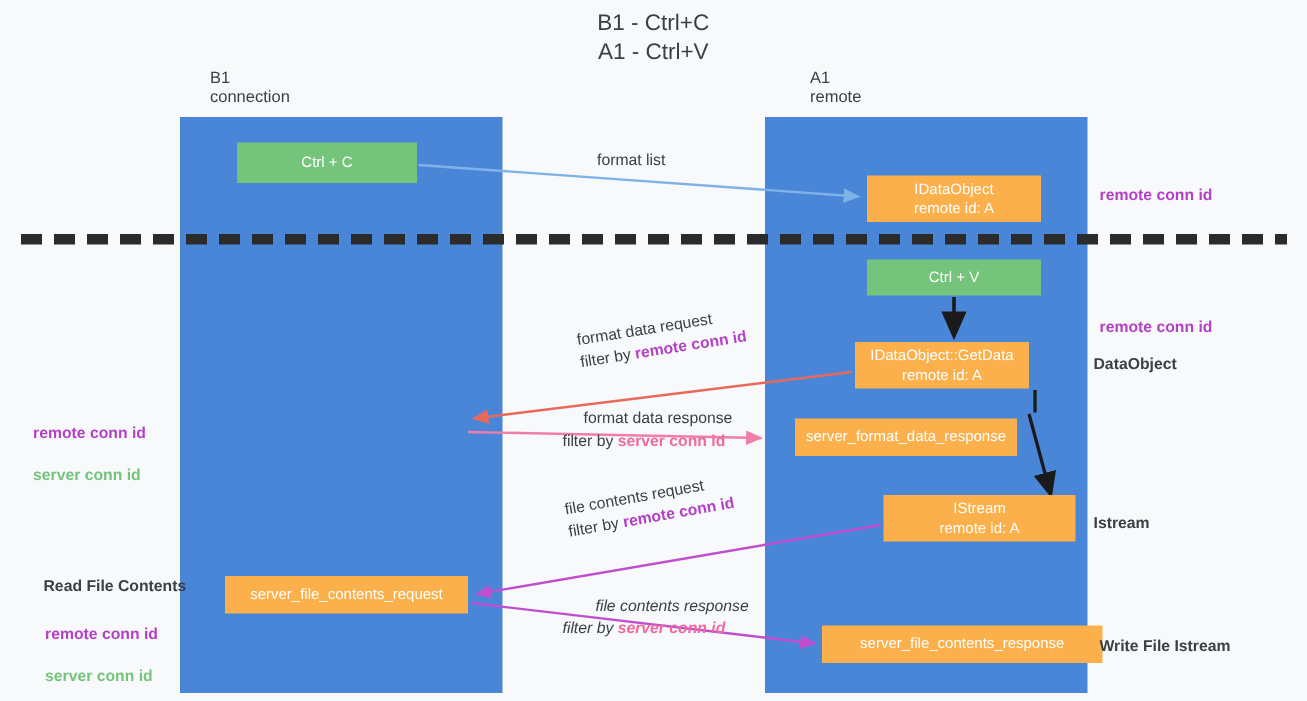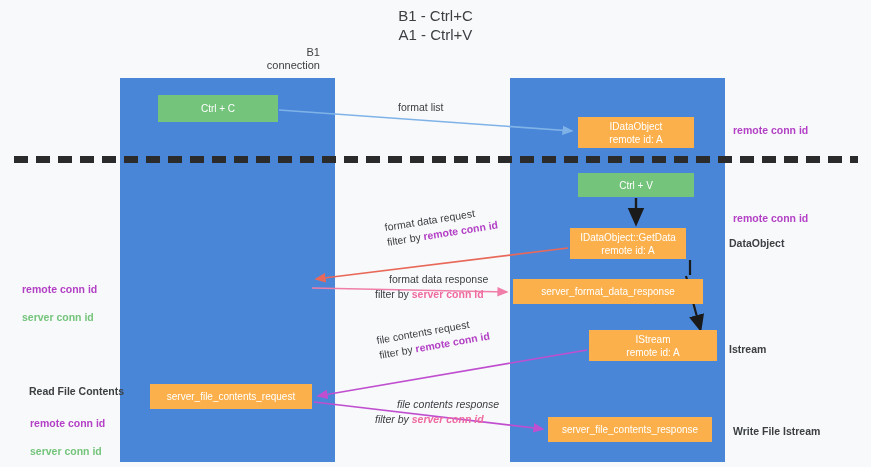--- a/index.html
+++ b/index.html
@@ -17,21 +17,21 @@
   
   #title{
     left:0;top:6px;width:871px;
     text-align:center;
     font-size:15px;color:#3c4043;line-height:19px;
     white-space:pre-line;
   }
 
   
   .col-header{
-    text-align:right;font-size:11px;color:#3c4043;line-height:13px;
+    text-align:left;font-size:11px;color:#3c4043;line-height:13px;
     white-space:pre-line;
   }
   #hdr-b1{left:140px;top:46px;width:180px;}
   #hdr-a1{left:540px;top:46px;width:180px;}
 
   
   .lane{background:#4a86d8;}
   #lane-b1{left:120px;top:78px;width:215px;height:384px;}
   #lane-a1{left:510px;top:78px;width:215px;height:384px;}
 
@@ -54,24 +54,24 @@
     padding:2px 4px;
   }
   .green{background:#74c47c;}
   .orange{background:#fbb04c;}
 
   #n-ctrlc{left:158px;top:95px;width:120px;height:27px;}
   #n-idataobject{left:578px;top:117px;width:116px;height:31px;}
   #n-ctrlv{left:578px;top:173px;width:116px;height:24px;}
   #n-getdata{left:570px;top:228px;width:116px;height:31px;}
   #n-fmt-req{left:152px;top:268px;width:158px;height:26px;}
-  #n-fmt-resp{left:513px;top:279px;width:190px;height:25px;}
+  #n-fmt-resp{left:530px;top:279px;width:148px;height:25px;}
   #n-istream{left:589px;top:330px;width:128px;height:31px;}
   #n-file-req{left:150px;top:384px;width:162px;height:25px;}
-  #n-file-resp{left:548px;top:417px;width:164px;height:25px;}
+  #n-file-resp{left:548px;top:417px;width:187px;height:25px;}
 
   
   .edge-label{
     position:absolute;
     font-size:10.5px;
     color:#3c4043;
     line-height:15px;
     white-space:nowrap;
   }
   .edge-label .hl-remote{color:#b341c6;font-weight:bold;}
@@ -109,20 +109,22 @@
 </head>
 <body>
 
 <div id="stage">
 
   <div class="abs" id="title">B1 - Ctrl+C
 A1 - Ctrl+V</div>
 
   <div class="abs col-header" id="hdr-b1"><span>B1
 connection</span></div>
+  <div class="abs col-header" id="hdr-a1"><span>A1
+remote</span></div>
 
   <div class="abs lane" id="lane-b1"></div>
   <div class="abs lane" id="lane-a1"></div>
 
   <svg id="wires">
     <defs>
       <marker id="ar-blue" markerWidth="7" markerHeight="7" refX="6" refY="3" orient="auto">
         <path d="M0,0 L7,3 L0,6 z" fill="#7fb3e8"></path>
       </marker>
       <marker id="ar-red" markerWidth="7" markerHeight="7" refX="6" refY="3" orient="auto">

